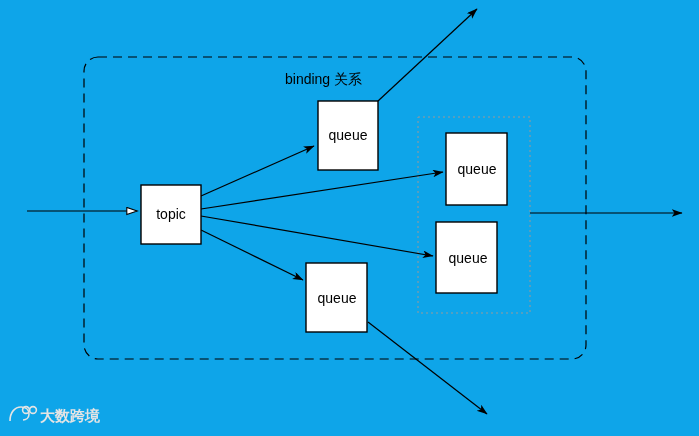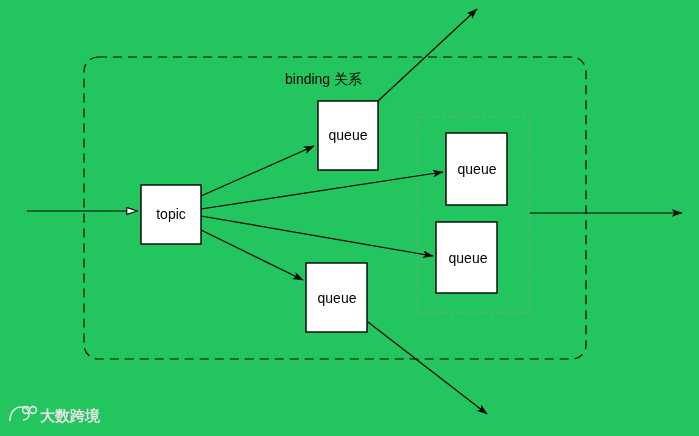--- a/index.html
+++ b/index.html
@@ -7,21 +7,21 @@
     padding: 0;
     background: #ffffff;
   }
   body {
     font-family: "Liberation Sans", sans-serif;
   }
   #canvas {
     position: relative;
     width: 699px;
     height: 436px;
-    background: #22c55e;
+    background: #0ea5e9;
     overflow: hidden;
   }
   #diagram-svg {
     position: absolute;
     left: 0;
     top: 0;
     width: 699px;
     height: 436px;
   }
   .node-label {

